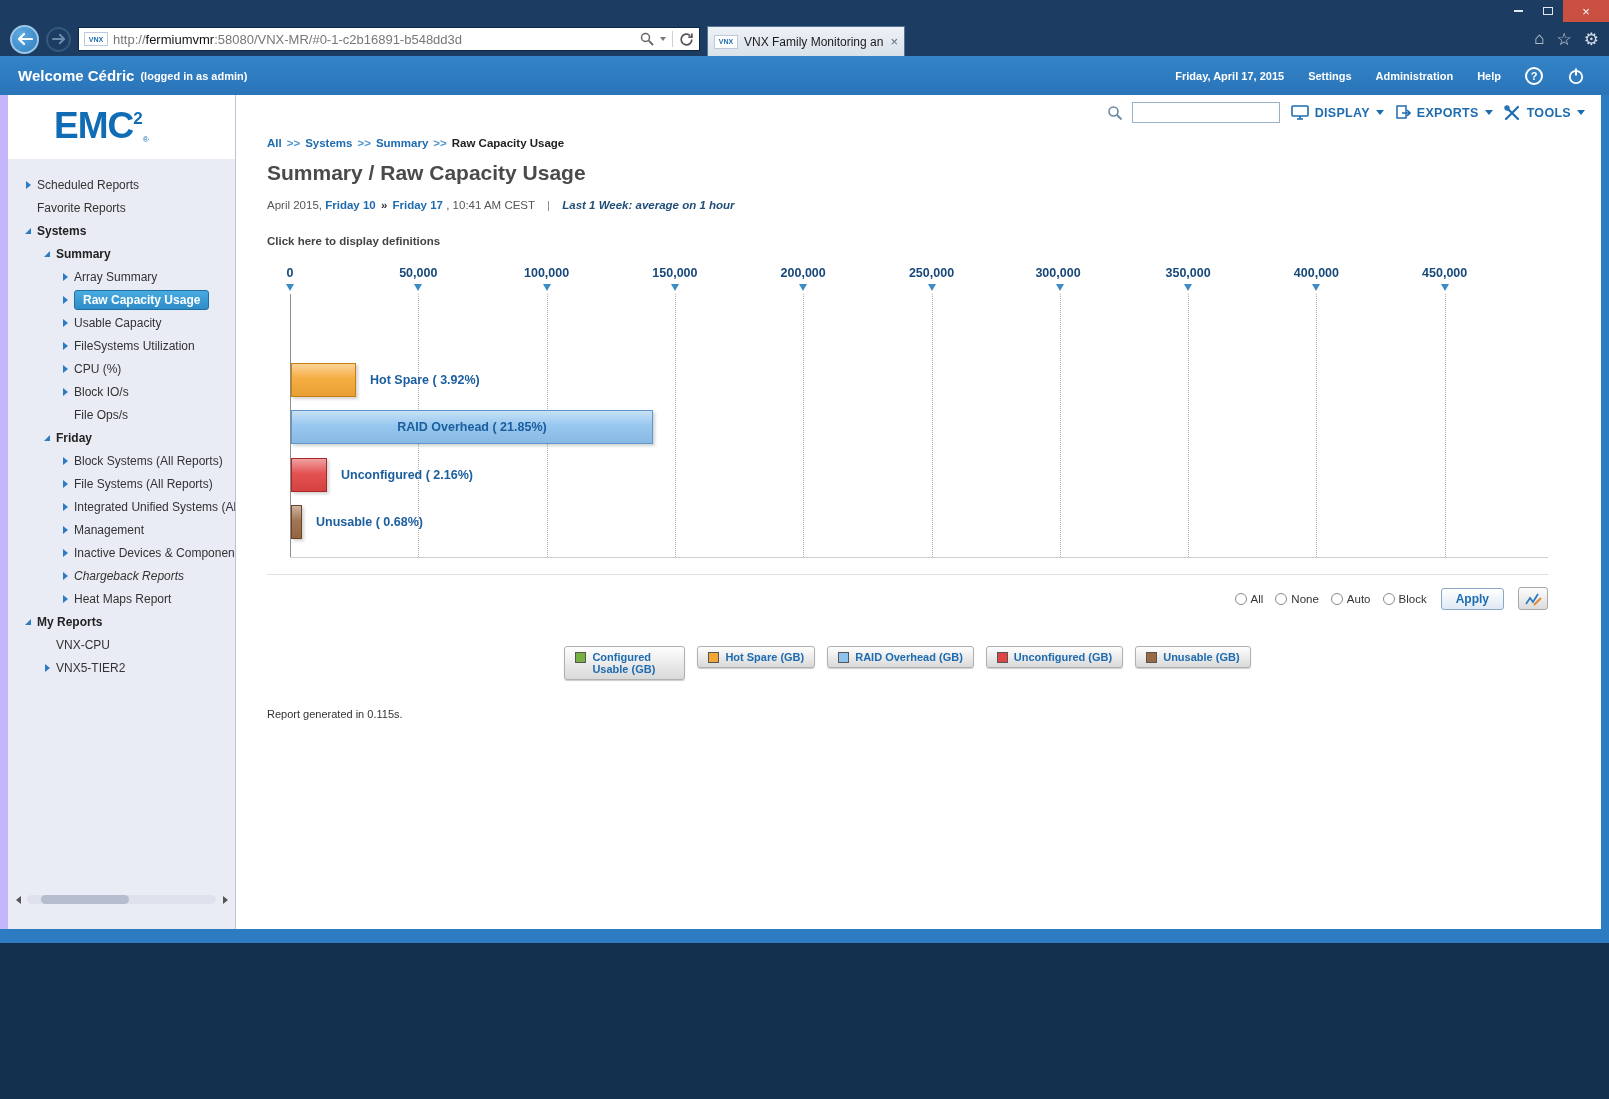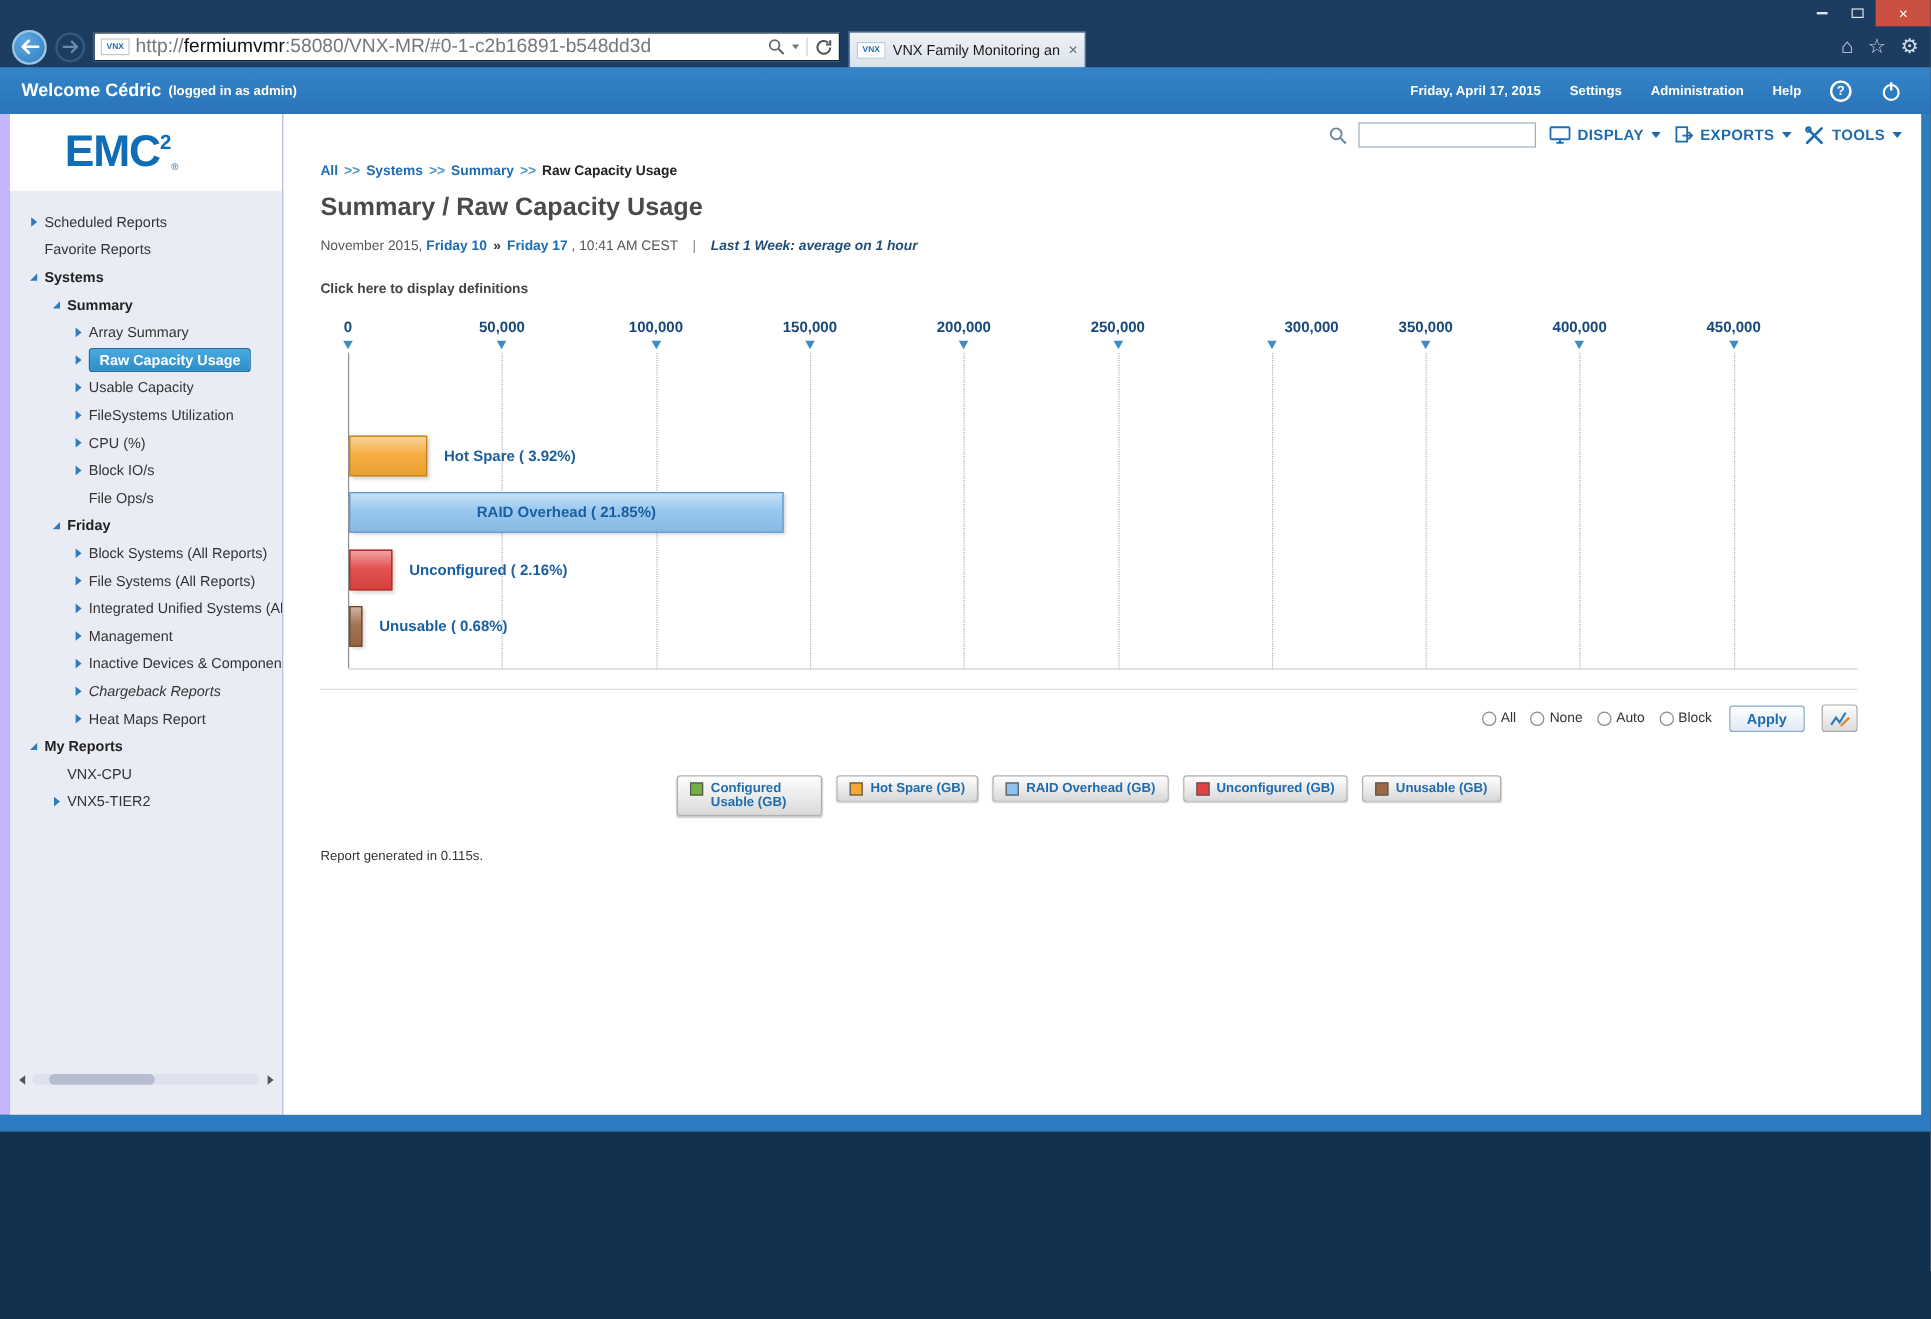--- a/index.html
+++ b/index.html
@@ -11,21 +11,21 @@
   .win-btn{width:30px;display:flex;align-items:center;justify-content:center;color:#dfe7f0;cursor:pointer}
   .win-btn.close{width:46px;background:#c94f41;color:#fff;font-size:13px}
   .mini-glyph{width:9px;height:2px;background:#dfe7f0}
   .max-glyph{width:10px;height:8px;border:1px solid #dfe7f0}
   .navrow{height:34px;background:#1c3c62;display:flex;align-items:center;padding:0 10px;gap:7px}
   .nav-circle{width:29px;height:29px;border-radius:50%;display:flex;align-items:center;justify-content:center;flex:none;cursor:pointer}
   .nav-back{background:radial-gradient(circle at 35% 30%,#5fa9e0,#2f7ec0);border:2px solid #9cc6e8}
   .nav-fwd{width:25px;height:25px;border:2px solid #35587e;color:#6c8cab;background:transparent}
   .addressbar{width:622px;height:24px;background:#fff;border:1px solid #0d2844;display:flex;align-items:center;padding:0 5px;gap:5px;cursor:text}
   .favicon{width:24px;height:14px;border:1px solid #bccadb;display:flex;align-items:center;justify-content:center;font-size:7px;font-weight:bold;color:#1e6cb0;background:#fff;flex:none}
-  .url{font-size:16px;color:#777;white-space:nowrap;overflow:hidden;flex:1}
+  .url{font-size:13px;color:#777;white-space:nowrap;overflow:hidden;flex:1}
   .url .host{color:#111}
   .addr-icons{margin-left:auto;display:flex;align-items:center;gap:6px;flex:none}
   .addr-divider{width:1px;height:16px;background:#d0d0d0}
   .caret-down{width:0;height:0;border-left:4px solid transparent;border-right:4px solid transparent;border-top:5px solid #1e6cb0}
   .caret-sm{border-left-width:3px;border-right-width:3px;border-top:4px solid #777}
   .tab{height:30px;width:198px;background:linear-gradient(#eef2f7,#d9e1ea);border:1px solid #54749a;border-bottom:none;display:flex;align-items:center;gap:6px;padding:0 6px;cursor:pointer;align-self:flex-end}
   .tab-title{font-size:12px;color:#1b1b1b;white-space:nowrap;overflow:hidden;flex:1}
   .tab-close{color:#5a6a7a;font-size:13px;cursor:pointer}
   .nav-right{margin-left:auto;display:flex;align-items:center;gap:12px;color:#d3dce6;font-size:17px}
   .nav-right span{cursor:pointer}
@@ -324,21 +324,21 @@
           <span class="util-label">TOOLS</span>
           <span class="caret-down"></span>
         </span>
       </div>
 
       <div class="breadcrumb"><span class="bc-link">All</span><span class="bc-sep">&gt;&gt;</span><span class="bc-link">Systems</span><span class="bc-sep">&gt;&gt;</span><span class="bc-link">Summary</span><span class="bc-sep">&gt;&gt;</span><span class="bc-current">Raw Capacity Usage</span></div>
 
       <div class="page-title">Summary / Raw Capacity Usage</div>
 
       <div class="dateline">
-        <span>November 2015,</span>
+        <span>April 2015,</span>
         <span class="dl-link">Friday 10</span>
         <span class="dl-sep">»</span>
         <span class="dl-link">Friday 17</span>
         <span>, 10:41 AM CEST</span>
         <span class="dl-divider">|</span>
         <span class="dl-period">Last 1 Week: average on 1 hour</span>
       </div>
 
       <div class="definitions">Click here to display definitions</div>
 
@@ -354,21 +354,21 @@
           <div class="gridline" style="left: 279.6px; top: 28px; height: 263px;"></div>
           <div class="tick-label" style="left: 362.9px;">150,000</div>
           <div class="tick-tri" style="left: 403.9px;"></div>
           <div class="gridline" style="left: 407.9px; top: 28px; height: 263px;"></div>
           <div class="tick-label" style="left: 491.2px;">200,000</div>
           <div class="tick-tri" style="left: 532.2px;"></div>
           <div class="gridline" style="left: 536.2px; top: 28px; height: 263px;"></div>
           <div class="tick-label" style="left: 619.5px;">250,000</div>
           <div class="tick-tri" style="left: 660.5px;"></div>
           <div class="gridline" style="left: 664.5px; top: 28px; height: 263px;"></div>
-          <div class="tick-label" style="left: 781px;">300,000</div>
+          <div class="tick-label" style="left: 746px;">300,000</div>
           <div class="tick-tri" style="left: 788.8px;"></div>
           <div class="gridline" style="left: 792.8px; top: 28px; height: 263px;"></div>
           <div class="tick-label" style="left: 876.1px;">350,000</div>
           <div class="tick-tri" style="left: 917.1px;"></div>
           <div class="gridline" style="left: 921.1px; top: 28px; height: 263px;"></div>
           <div class="tick-label" style="left: 1004.4px;">400,000</div>
           <div class="tick-tri" style="left: 1045.4px;"></div>
           <div class="gridline" style="left: 1049.4px; top: 28px; height: 263px;"></div>
           <div class="tick-label" style="left: 1132.7px;">450,000</div>
           <div class="tick-tri" style="left: 1173.7px;"></div>

